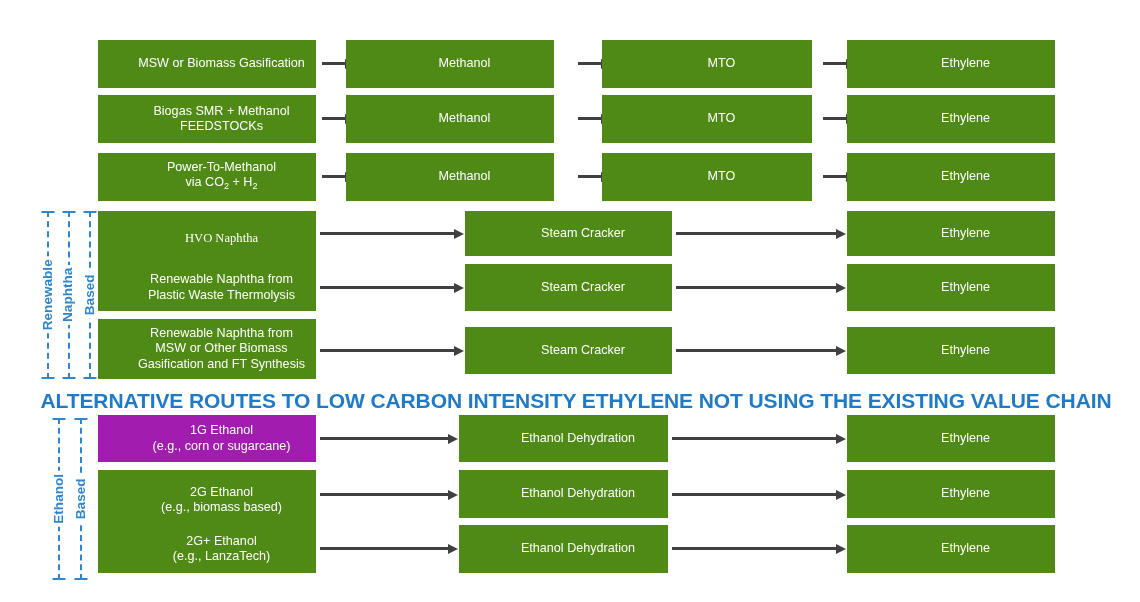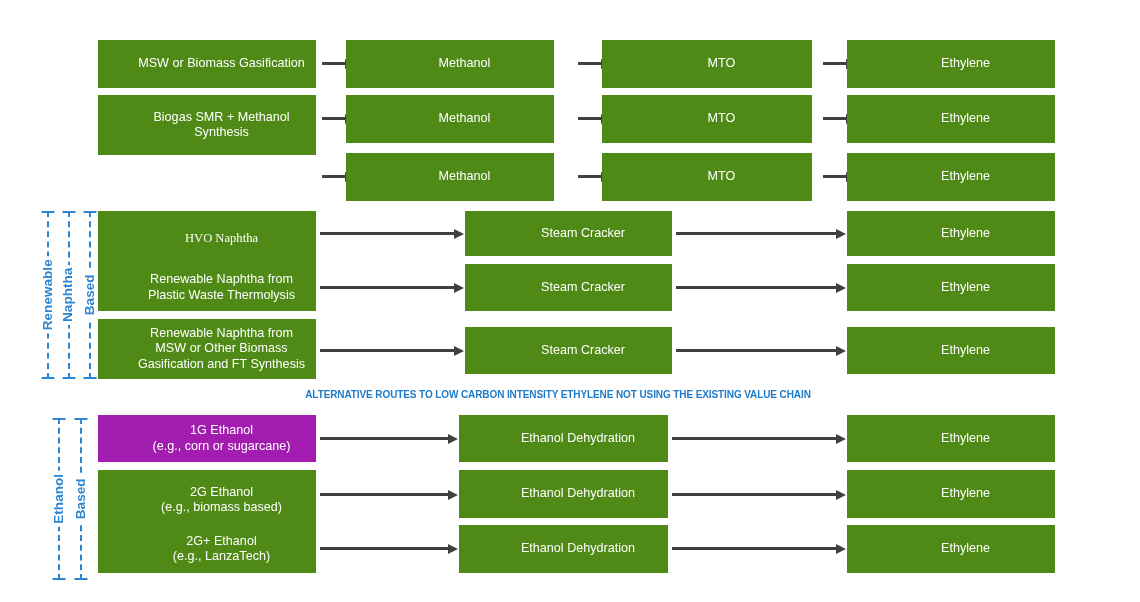--- a/index.html
+++ b/index.html
@@ -24,24 +24,24 @@
     white-space:nowrap;
     letter-spacing:-0.1px;
   }
   #title-main{
     left:50%;
     transform:translateX(-50%);
     top:8px;
     font-size:17.6px;
   }
   #title-second{
-    left:558px;
+    left:576px;
     transform:translateX(-50%);
     top:389px;
-    font-size:10px;
+    font-size:21px;
   }
 
   
   .box{
     position:absolute;
     background:#4F8A16;
     color:#ffffff;
     display:flex;
     align-items:center;
     justify-content:center;
@@ -170,24 +170,24 @@
         <span class="ln">MTO</span>
       </span>
   </div>
   <div class="arrow" style="left:823px;top:62px;width:24px;"></div>
   <div class="box" style="left: 847px; top: 40px; width: 208px; height: 48px; background: rgb(79, 138, 22); color: rgb(255, 255, 255);">
     <span class="lines">
         <span class="ln">Ethylene</span>
       </span>
   </div>
 
-  <div class="box" style="left: 98px; top: 95px; width: 218px; height: 60px; background: rgb(79, 138, 22); color: rgb(255, 255, 255);">
+  <div class="box" style="left: 98px; top: 95px; width: 218px; height: 48px; background: rgb(79, 138, 22); color: rgb(255, 255, 255);">
     <span class="lines">
         <span class="ln">Biogas SMR + Methanol</span>
-        <span class="ln">Synthesis</span>
+        <span class="ln">FEEDSTOCKs</span>
       </span>
   </div>
   <div class="arrow" style="left:322px;top:117px;width:24px;"></div>
   <div class="box" style="left: 346px; top: 95px; width: 208px; height: 48px; background: rgb(79, 138, 22); color: rgb(255, 255, 255);">
     <span class="lines">
         <span class="ln">Methanol</span>
       </span>
   </div>
   <div class="arrow" style="left:578px;top:117px;width:24px;"></div>
   <div class="box" style="left: 602px; top: 95px; width: 210px; height: 48px; background: rgb(79, 138, 22); color: rgb(255, 255, 255);">
@@ -195,20 +195,26 @@
         <span class="ln">MTO</span>
       </span>
   </div>
   <div class="arrow" style="left:823px;top:117px;width:24px;"></div>
   <div class="box" style="left: 847px; top: 95px; width: 208px; height: 48px; background: rgb(79, 138, 22); color: rgb(255, 255, 255);">
     <span class="lines">
         <span class="ln">Ethylene</span>
       </span>
   </div>
 
+  <div class="box" style="left: 98px; top: 153px; width: 218px; height: 48px; background: rgb(79, 138, 22); color: rgb(255, 255, 255);">
+    <span class="lines">
+        <span class="ln">Power-To-Methanol</span>
+        <span class="ln">via CO<sub>2</sub> + H<sub>2</sub></span>
+      </span>
+  </div>
   <div class="arrow" style="left:322px;top:175px;width:24px;"></div>
   <div class="box" style="left: 346px; top: 153px; width: 208px; height: 48px; background: rgb(79, 138, 22); color: rgb(255, 255, 255);">
     <span class="lines">
         <span class="ln">Methanol</span>
       </span>
   </div>
   <div class="arrow" style="left:578px;top:175px;width:24px;"></div>
   <div class="box" style="left: 602px; top: 153px; width: 210px; height: 48px; background: rgb(79, 138, 22); color: rgb(255, 255, 255);">
     <span class="lines">
         <span class="ln">MTO</span>

